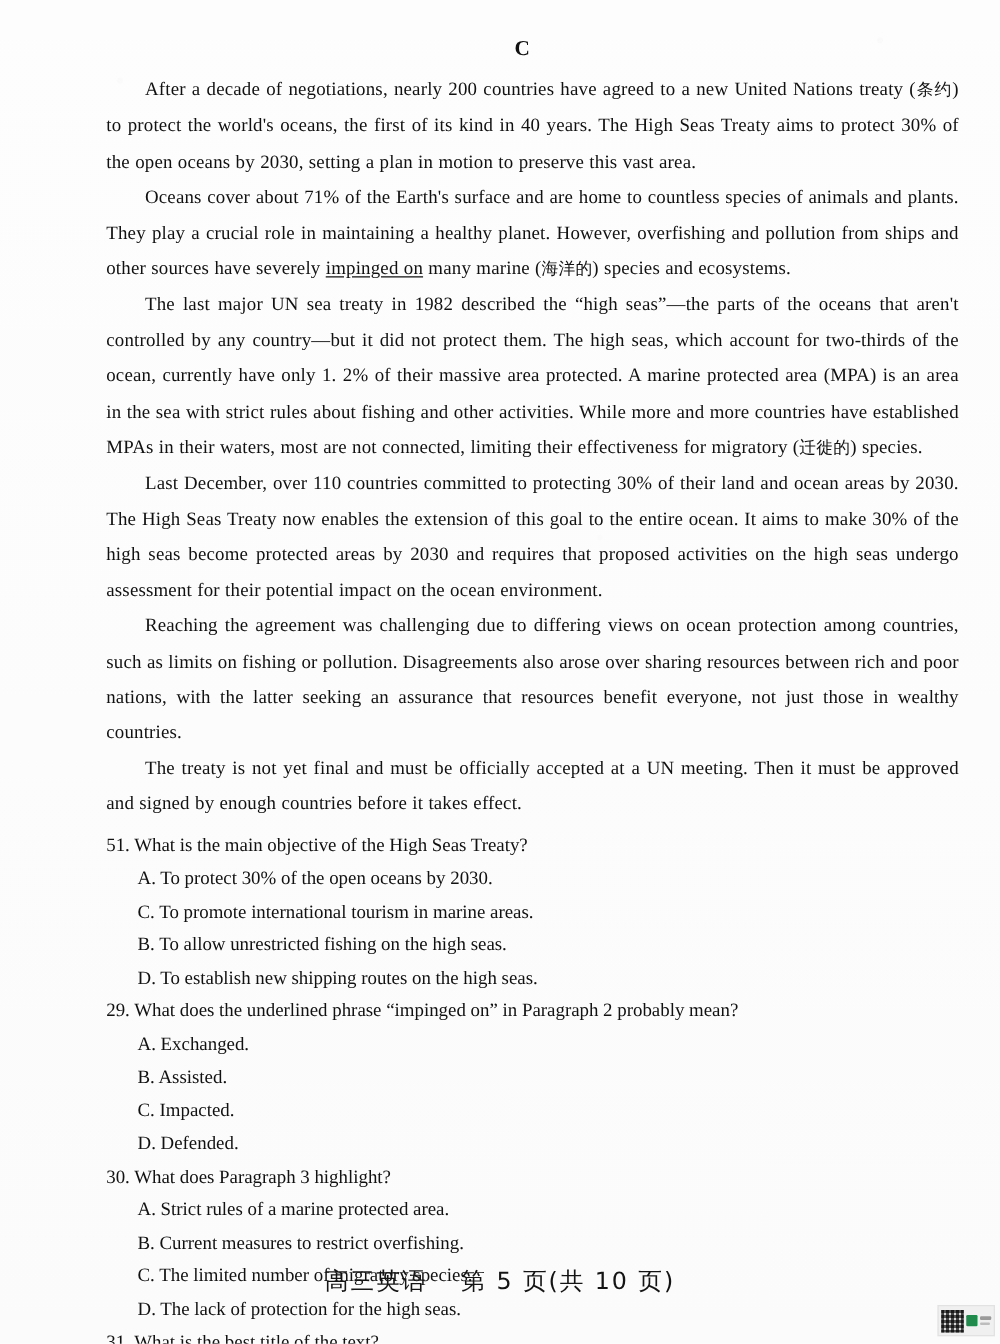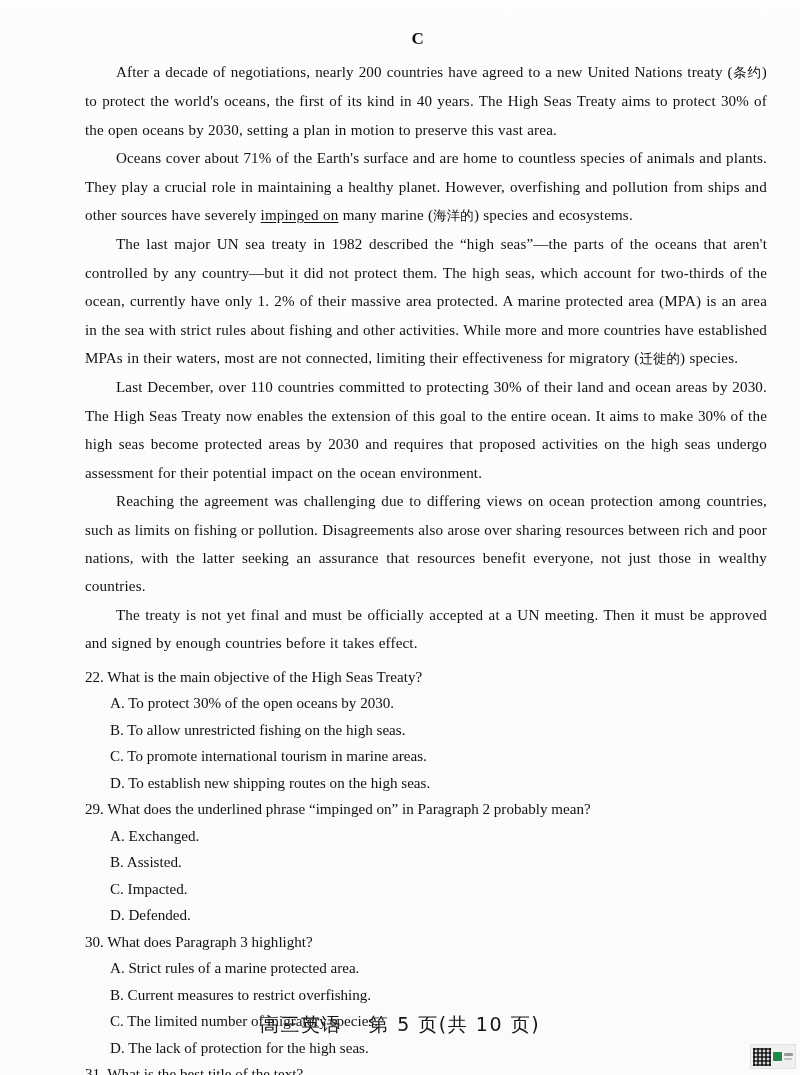--- a/index.html
+++ b/index.html
@@ -161,24 +161,24 @@
       <p class="para last-line-left">After a decade of negotiations, nearly 200 countries have agreed to a new United Nations treaty (<span class="cjk">条约</span>) to protect the world's oceans, the first of its kind in 40 years. The High Seas Treaty aims to protect 30% of the open oceans by 2030, setting a plan in motion to preserve this vast area.</p>
       <p class="para last-line-left">Oceans cover about 71% of the Earth's surface and are home to countless species of animals and plants. They play a crucial role in maintaining a healthy planet. However, overfishing and pollution from ships and other sources have severely <span class="u">impinged on</span> many marine (<span class="cjk">海洋的</span>) species and ecosystems.</p>
       <p class="para last-line-left">The last major UN sea treaty in 1982 described the “high seas”—the parts of the oceans that aren't controlled by any country—but it did not protect them. The high seas, which account for two-thirds of the ocean, currently have only 1. 2% of their massive area protected. A marine protected area (MPA) is an area in the sea with strict rules about fishing and other activities. While more and more countries have established MPAs in their waters, most are not connected, limiting their effectiveness for migratory (<span class="cjk">迁徙的</span>) species.</p>
       <p class="para last-line-left">Last December, over 110 countries committed to protecting 30% of their land and ocean areas by 2030. The High Seas Treaty now enables the extension of this goal to the entire ocean. It aims to make 30% of the high seas become protected areas by 2030 and requires that proposed activities on the high seas undergo assessment for their potential impact on the ocean environment.</p>
       <p class="para last-line-left">Reaching the agreement was challenging due to differing views on ocean protection among countries, such as limits on fishing or pollution. Disagreements also arose over sharing resources between rich and poor nations, with the latter seeking an assurance that resources benefit everyone, not just those in wealthy countries.</p>
       <p class="para last-line-left">The treaty is not yet final and must be officially accepted at a UN meeting. Then it must be approved and signed by enough countries before it takes effect.</p>
     </div>
 
     <div class="questions">
         <div class="q-block">
-          <p class="q-stem">22. What is the main objective of the High Seas Treaty?</p>
+          <p class="q-stem">51. What is the main objective of the High Seas Treaty?</p>
           <p class="q-opt">A. To protect 30% of the open oceans by 2030.</p>
+          <p class="q-opt">C. To promote international tourism in marine areas.</p>
           <p class="q-opt">B. To allow unrestricted fishing on the high seas.</p>
-          <p class="q-opt">C. To promote international tourism in marine areas.</p>
           <p class="q-opt">D. To establish new shipping routes on the high seas.</p>
         </div>
         <div class="q-block">
           <p class="q-stem">29. What does the underlined phrase “impinged on” in Paragraph 2 probably mean?</p>
           <p class="q-opt-row">
             <span>A. Exchanged.</span>
             <span>B. Assisted.</span>
             <span>C. Impacted.</span>
             <span>D. Defended.</span>
           </p>

